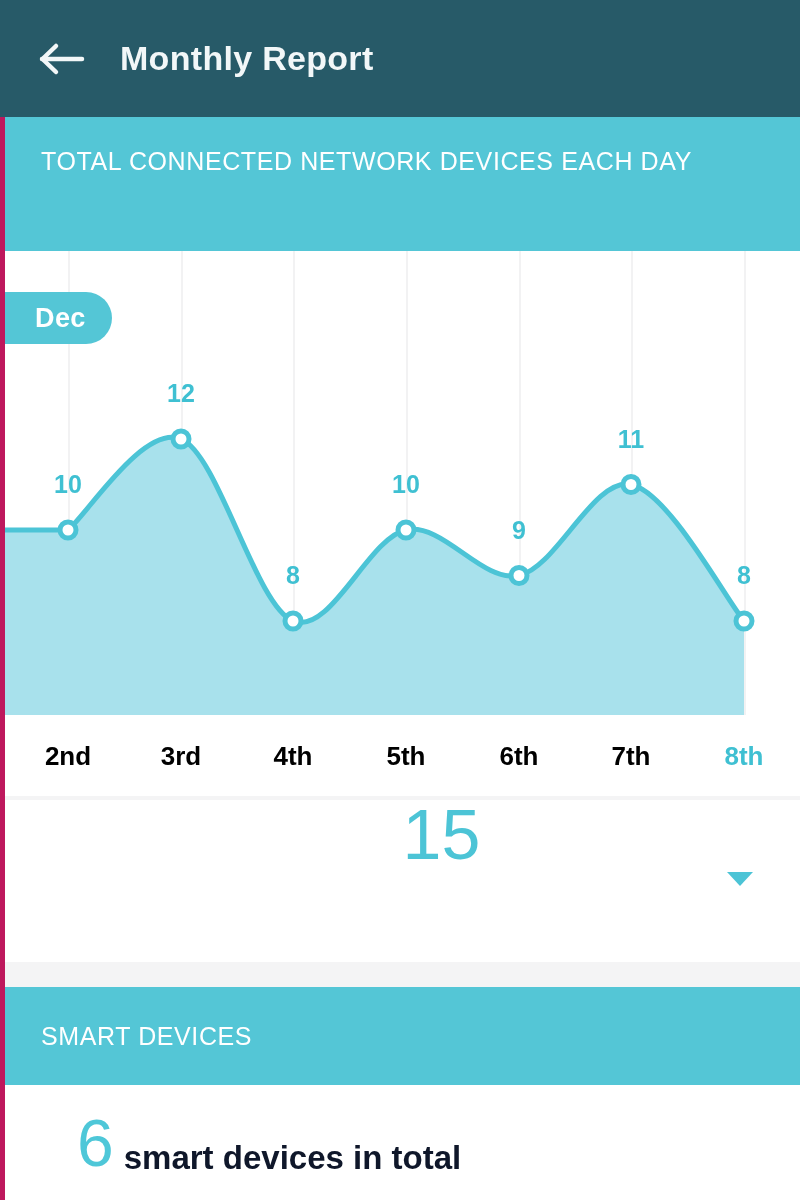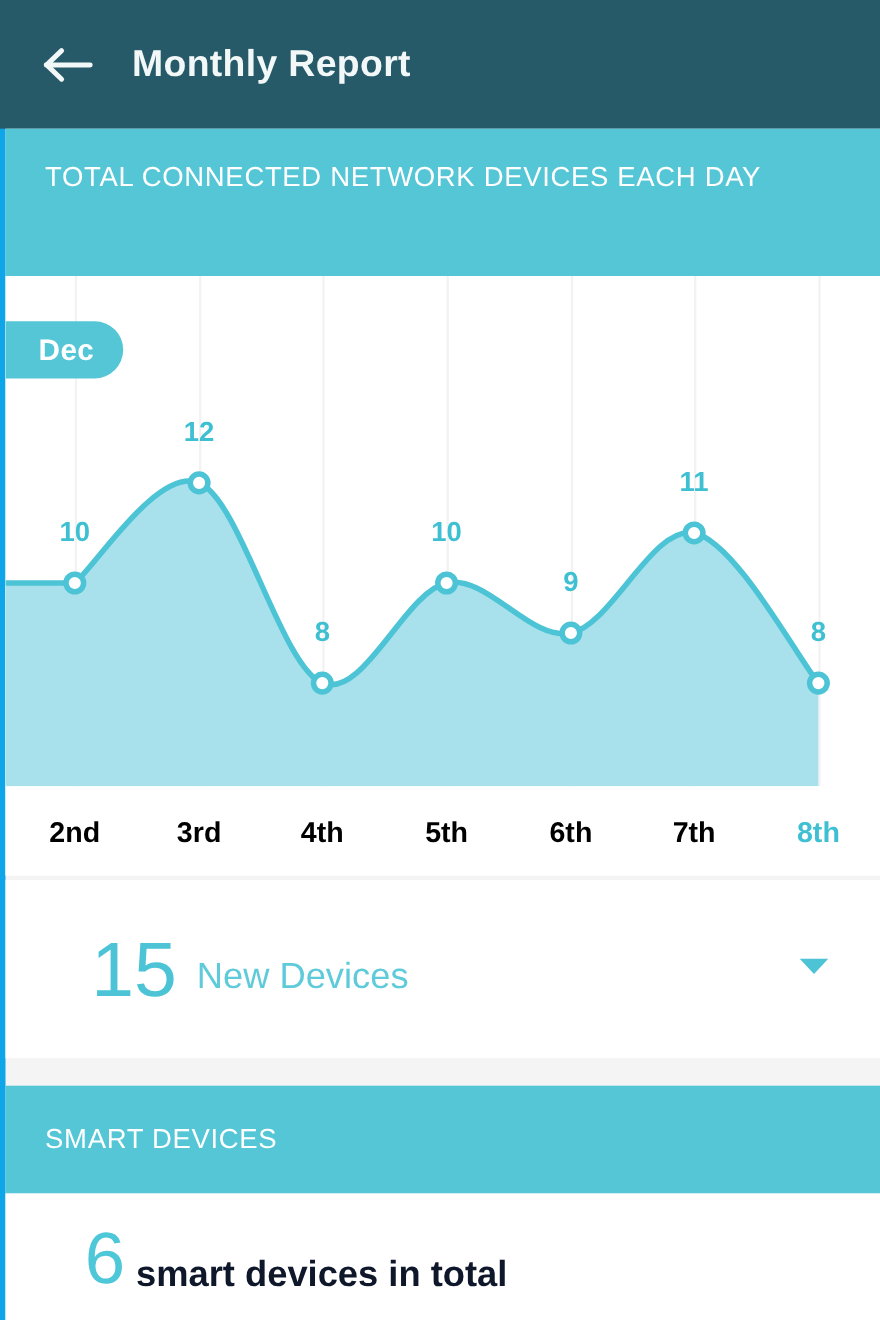--- a/index.html
+++ b/index.html
@@ -6,21 +6,21 @@
   html, body {
     width:800px; height:1200px;
     background:#ffffff;
     font-family:"Liberation Sans", sans-serif;
     overflow:hidden;
   }
   .screen {
     position:relative;
     width:800px; height:1200px;
     background:#f4f4f5;
-    border-left:5px solid #0ea5e9;
+    border-left:5px solid #be185d;
   }
 
   
   .appbar {
     position:absolute; left:-5px; top:0;
     width:805px; height:117px;
     background:#275a68;
     display:flex; align-items:center;
   }
   .back-btn {
@@ -105,21 +105,21 @@
     color:#000000;
     white-space:nowrap;
   }
   .axis-label.active { color:#3fc0d2; }
 
   
   .newdev-card {
     position:absolute; left:0; top:800px;
     width:795px; height:162px;
     background:#ffffff;
-    display:flex; align-items:center;
+    display:flex; align-items:center;flex-direction:column;
   }
   .newdev-count {
     color:#4cc4d6;
     font-size:70px;
     font-weight:normal;
     margin-left:78px;
     line-height:1;
   }
   .newdev-label {
     color:#5fcbda;
@@ -221,21 +221,20 @@
         <div class="axis-label" style="left: 288px;">4th</div>
         <div class="axis-label" style="left: 401px;">5th</div>
         <div class="axis-label" style="left: 514px;">6th</div>
         <div class="axis-label" style="left: 626px;">7th</div>
         <div class="axis-label active" style="left: 739px; text-align: right;">8th</div>
       </div>
   </div>
 
   <div class="newdev-card">
     <div class="newdev-count">15</div>
-    <div class="newdev-label">New Devices</div>
     <span class="newdev-caret">
       <svg width="30" height="18" viewBox="0 0 30 18">
         <path d="M2 2 L28 2 L15 16 Z" fill="#4cc4d6"></path>
       </svg>
     </span>
   </div>
 
   <div class="banner" id="banner-smart">SMART DEVICES</div>
 
   <div class="smart-card">

